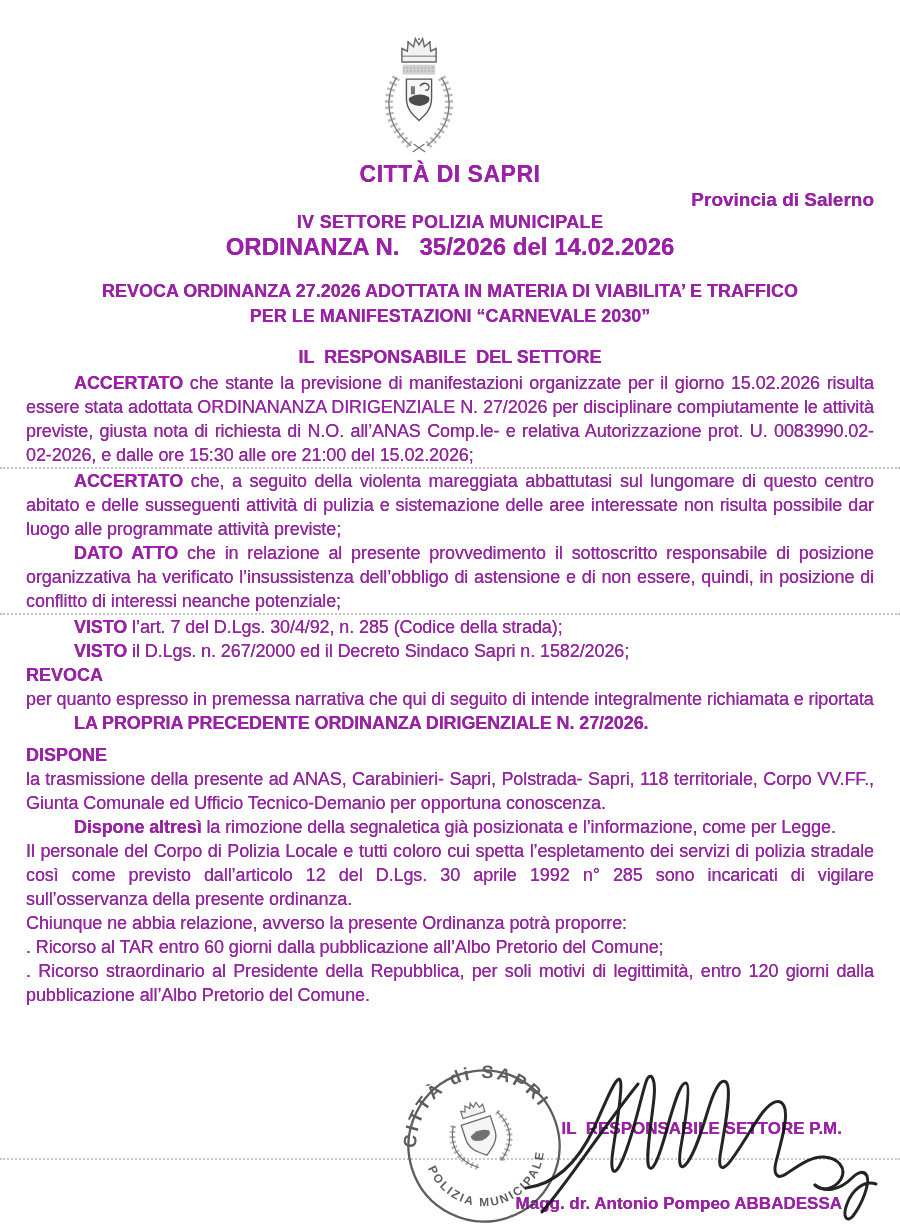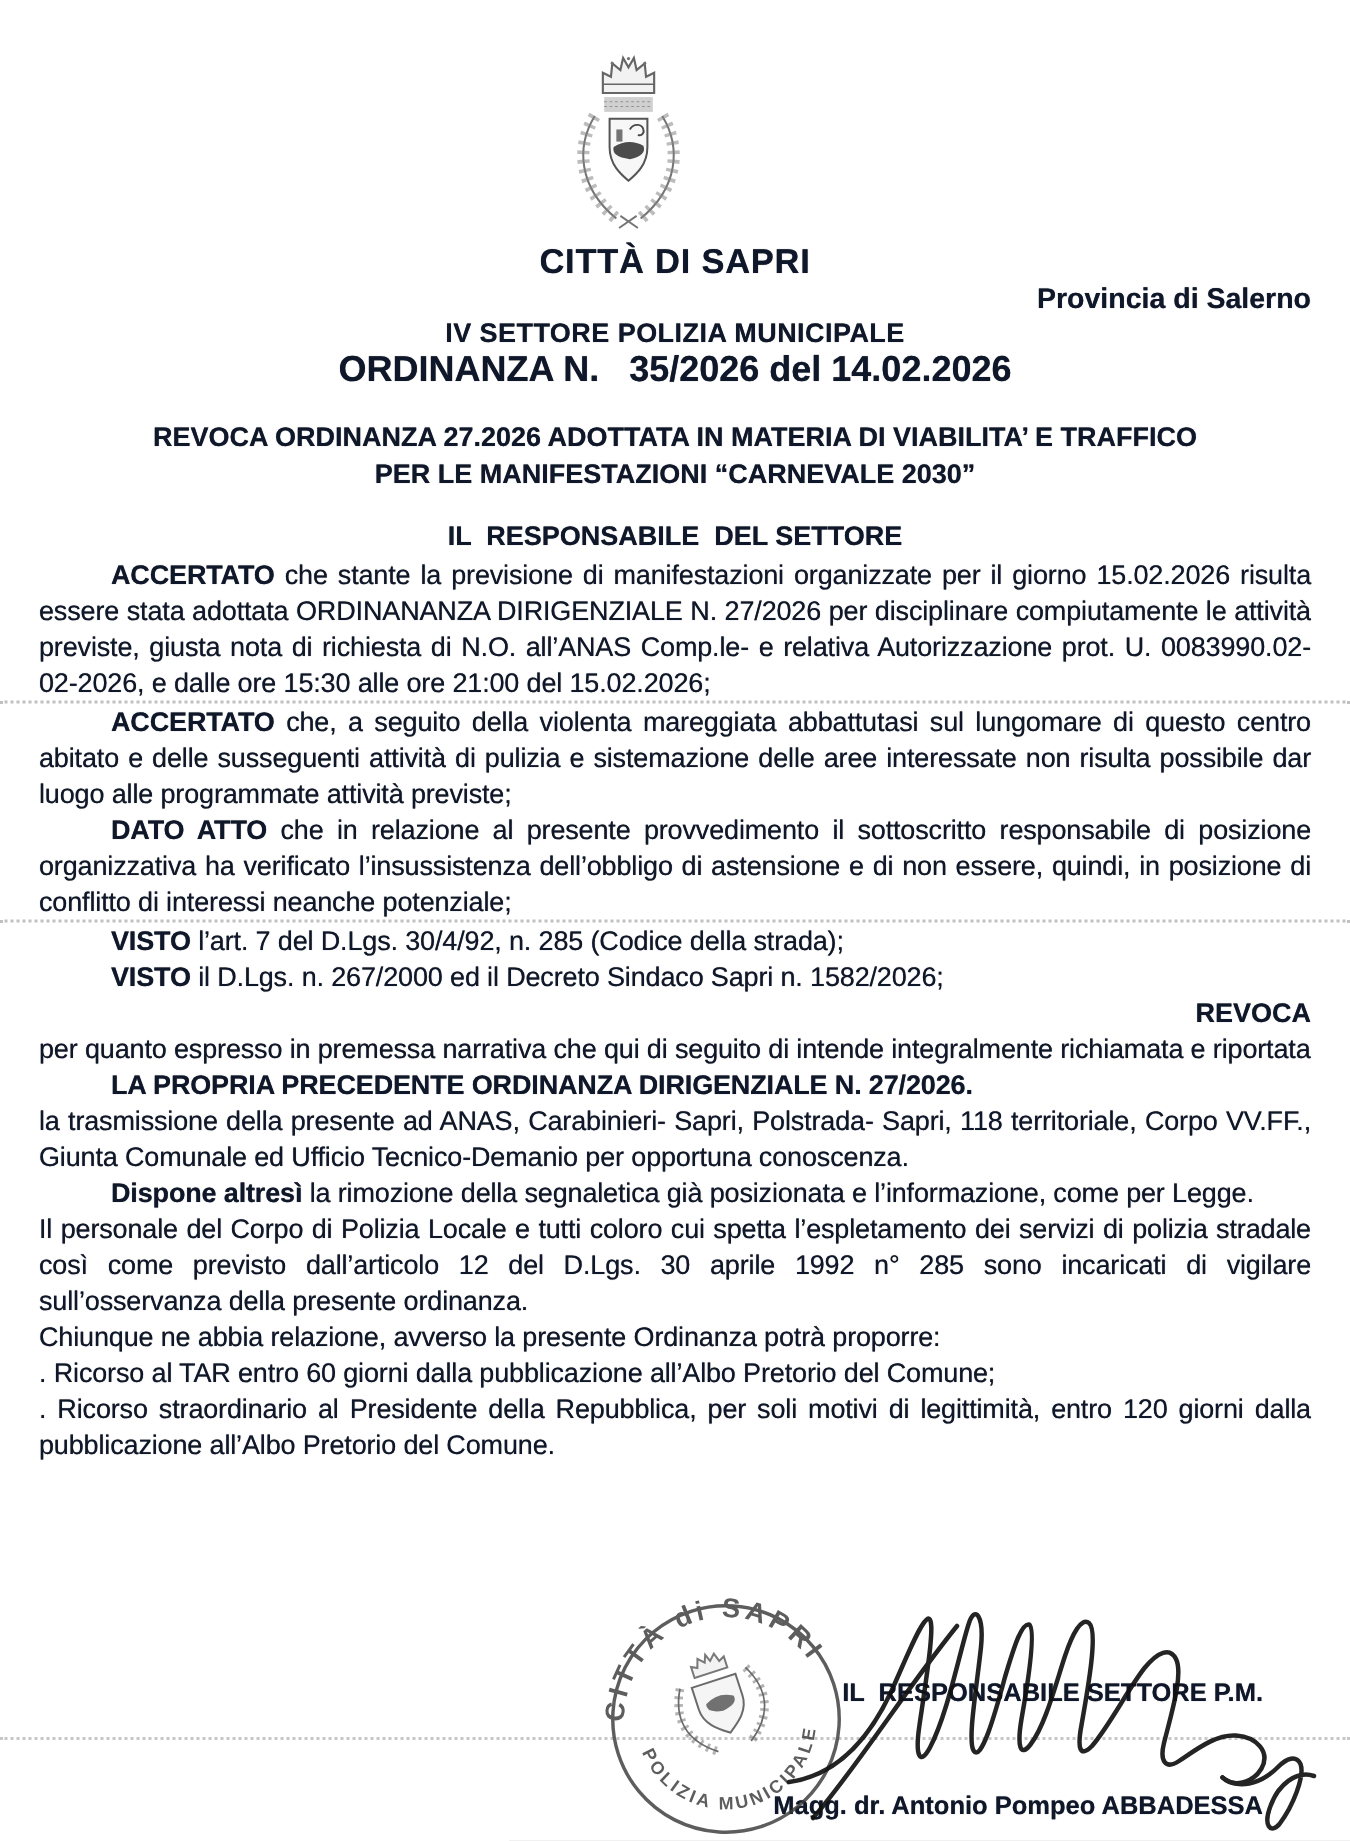--- a/index.html
+++ b/index.html
@@ -1,33 +1,33 @@
 <!DOCTYPE html>
 <html><head>
 <meta charset="utf-8">
 <style>
   html,body{margin:0;padding:0;background:#e8e8e8;}
   .page{
     position:relative;width:900px;height:1227px;margin:0 auto;
     background:#ffffff;overflow:hidden;
     font-family:"Liberation Sans","DejaVu Sans",sans-serif;
-    color:#0f172a;
+    color:#a21caf;
   }
   .content{padding:0 26px;}
   .ink{text-shadow:0 0 .5px rgba(0,0,0,.75);}
   .emblem{position:absolute;left:374px;top:34px;width:90px;height:128px;}
   .h-city{margin:160px 0 0 0;font-size:23px;font-weight:bold;line-height:28px;text-align:center;letter-spacing:.5px;}
   .h-prov{margin:0;font-size:19px;font-weight:bold;line-height:23px;text-align:right;}
   .h-dept{margin:0;font-size:18px;font-weight:bold;line-height:23px;text-align:center;letter-spacing:.3px;}
   .ordinanza{margin:1px 0 0 0;font-size:24px;font-weight:bold;line-height:24px;text-align:center;white-space:pre;}
   .subject{margin:20px 30px 0 30px;font-size:18px;font-weight:bold;line-height:25px;text-align:center;}
   .role-head{margin:16px 0 2px 0;font-size:18px;font-weight:bold;line-height:24px;text-align:center;white-space:pre;}
   .body-p{margin:0;font-size:18px;line-height:24px;text-align:justify;letter-spacing:-.1px;}
   .body-left{text-align:left;}
-  .sec-head{margin:0;font-size:18px;font-weight:bold;line-height:24px;text-align:right;white-space:pre;}
+  .sec-head{margin:0;font-size:18px;font-weight:bold;line-height:24px;text-align:left;white-space:pre;}
   .mt8{margin-top:8px;}
   .lead{font-weight:bold;margin-left:48px;}
   .dotline{height:0;margin:0 -26px;border-top:2px dotted rgba(115,115,115,.45);}
   .dotline-abs{position:absolute;left:0;width:900px;height:0;border-top:2px dotted rgba(115,115,115,.4);}
   .sig-block{position:absolute;left:470px;top:1066px;width:372px;text-align:right;font-weight:bold;font-size:17px;line-height:25px;white-space:pre;}
   .stamp{position:absolute;left:398px;top:1060px;width:172px;height:172px;}
   .autograph{position:absolute;left:520px;top:1062px;width:360px;height:165px;pointer-events:none;}
 </style>
 </head>
 <body>
@@ -83,20 +83,21 @@
 
     <div class="dotline"></div>
 
     <p class="body-p body-left ink"><span class="lead">VISTO</span> <span>l’art. 7 del D.Lgs. 30/4/92, n. 285 (Codice della strada);</span></p>
 
     <p class="body-p body-left ink"><span class="lead">VISTO</span> <span>il D.Lgs. n. 267/2000 ed il Decreto Sindaco Sapri n. 1582/2026;</span></p>
 
     <div class="sec-head ink">REVOCA</div>
     <p class="body-p body-left ink"><span>per quanto espresso in premessa narrativa che qui di seguito di intende integralmente richiamata e riportata</span> <span class="lead">LA PROPRIA PRECEDENTE ORDINANZA DIRIGENZIALE N. 27/2026.</span></p>
 
+    <div class="sec-head mt8 ink">DISPONE</div>
     <p class="body-p ink">la trasmissione della presente ad ANAS, Carabinieri- Sapri, Polstrada- Sapri, 118 territoriale, Corpo VV.FF., Giunta Comunale ed Ufficio Tecnico-Demanio per opportuna conoscenza.</p>
     <p class="body-p ink"><span class="lead">Dispone altresì</span> <span>la rimozione della segnaletica già posizionata e l’informazione, come per Legge.</span></p>
     <p class="body-p ink">Il personale del Corpo di Polizia Locale e tutti coloro cui spetta l’espletamento dei servizi di polizia stradale così come previsto dall’articolo 12 del D.Lgs. 30 aprile 1992 n° 285 sono incaricati di vigilare sull’osservanza della presente ordinanza.</p>
 
     <p class="body-p body-left ink">Chiunque ne abbia relazione, avverso la presente Ordinanza potrà proporre:</p>
     <p class="body-p body-left ink">. Ricorso al TAR entro 60 giorni dalla pubblicazione all’Albo Pretorio del Comune;</p>
     <p class="body-p ink">. Ricorso straordinario al Presidente della Repubblica, per soli motivi di legittimità, entro 120 giorni dalla pubblicazione all’Albo Pretorio del Comune.</p>
   </div>
 
   <div class="dotline-abs" style="top:1158px;"></div>

